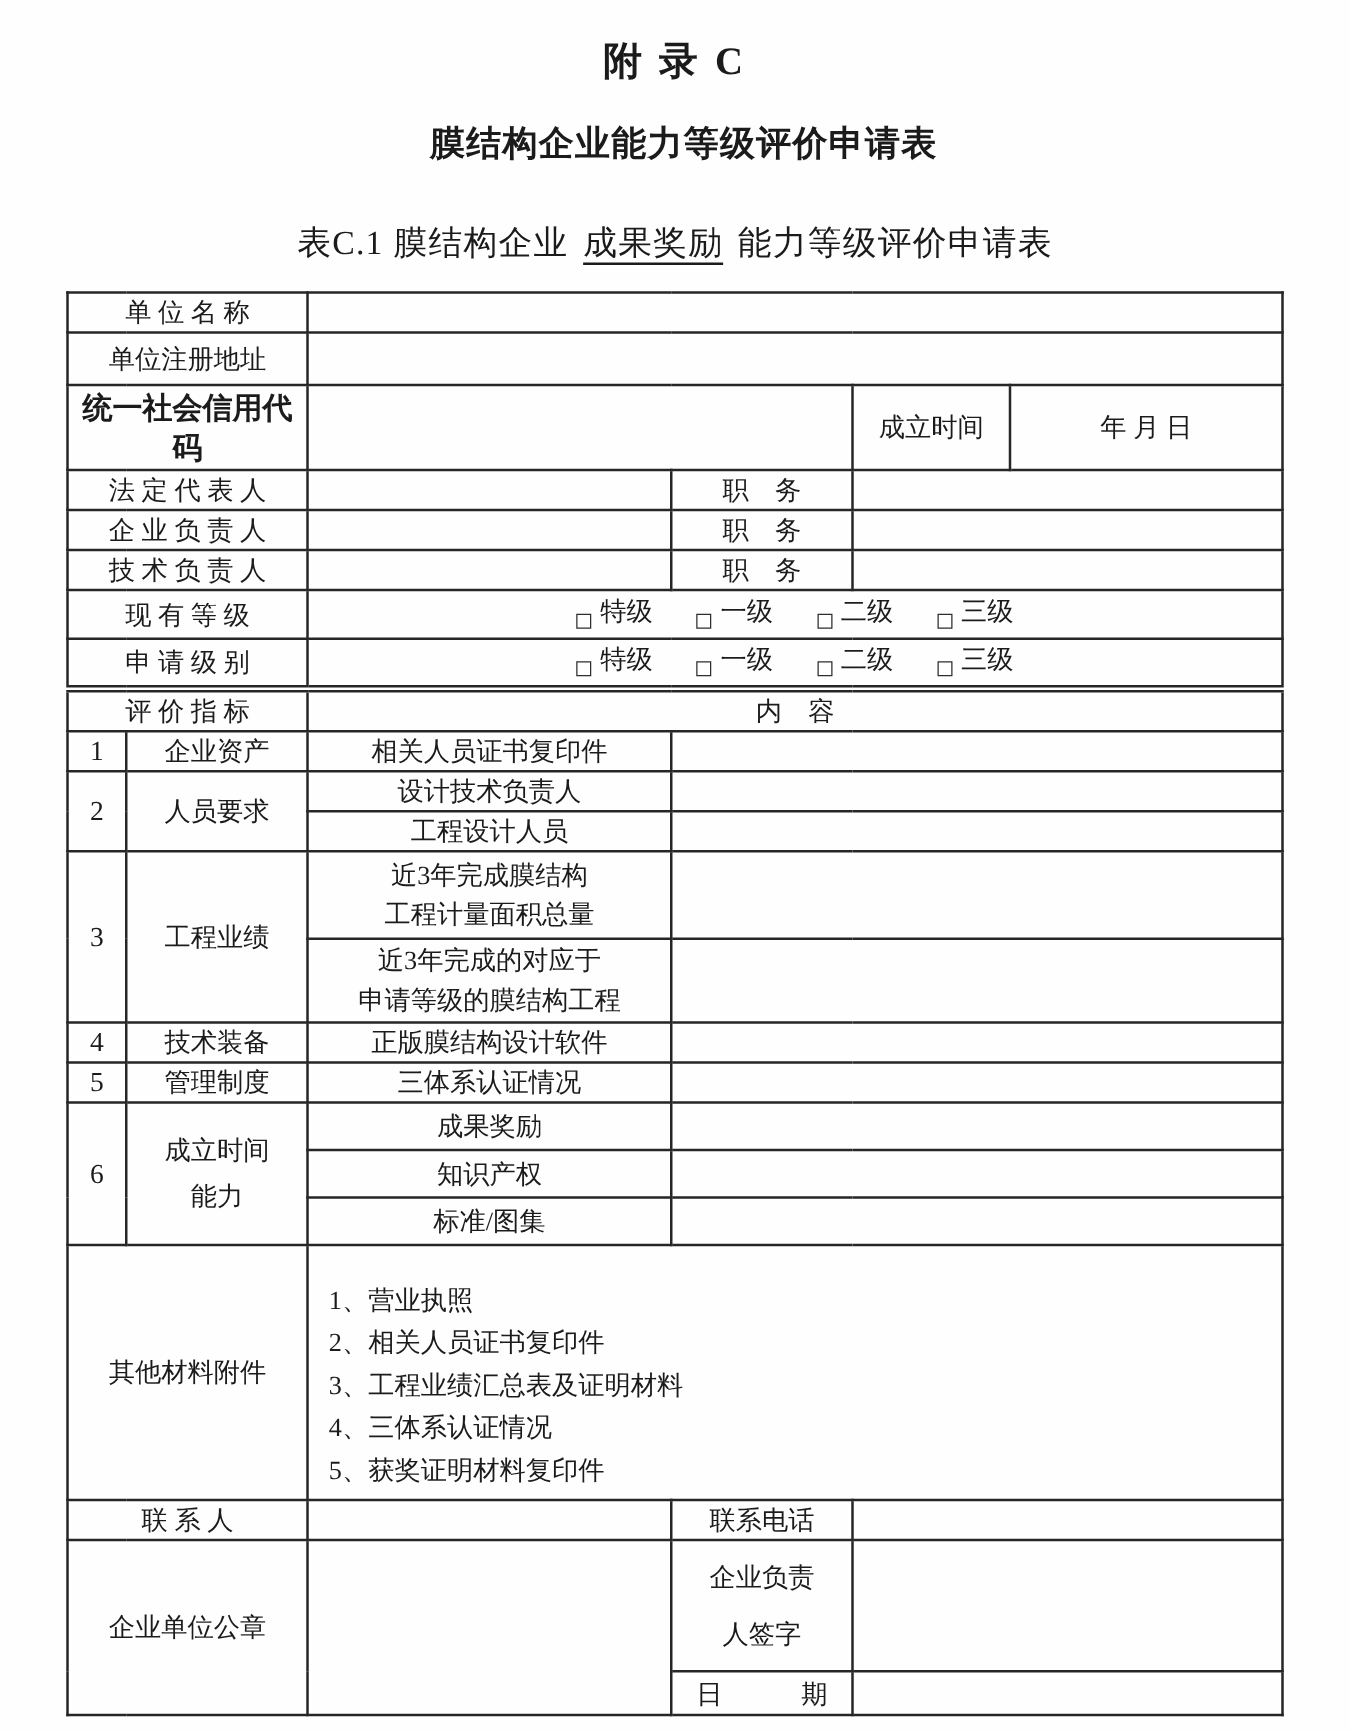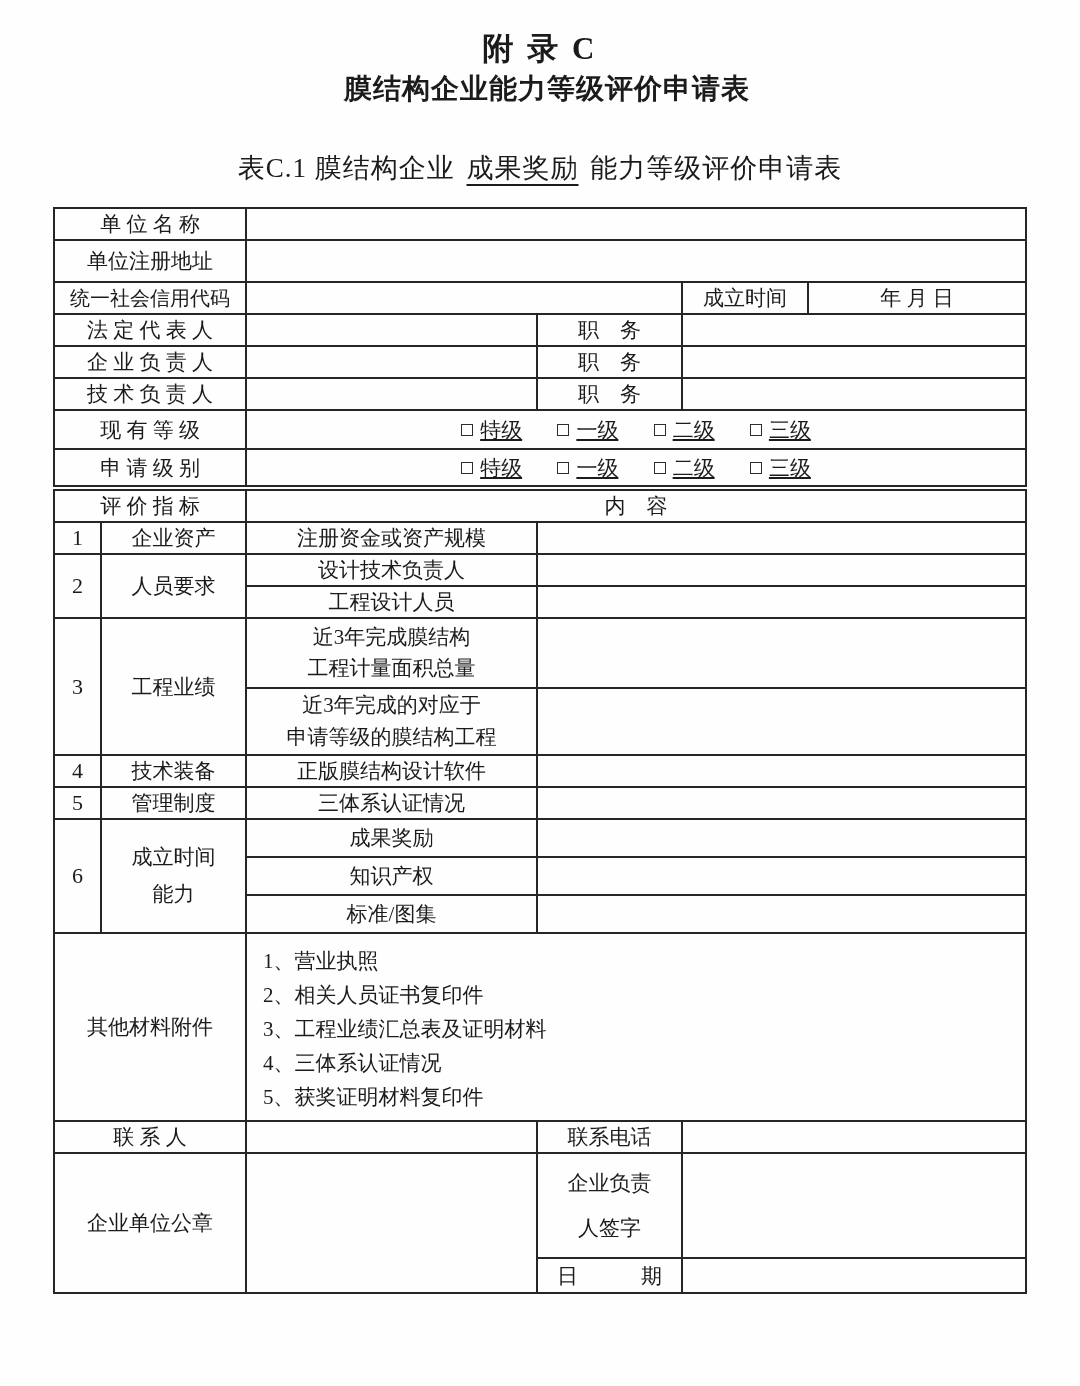--- a/index.html
+++ b/index.html
@@ -4,42 +4,42 @@
 <style>
   * { box-sizing: border-box; }
   html,body { margin:0; padding:0; background:#ffffff; }
   .page {
     width:1080px; height:1386px; background:#fefefe;
     color:#1b1b1b; font-family:"Liberation Serif", serif;
     overflow:hidden; position:relative;
   }
   .titles { text-align:center; padding-top:28px; }
   .title-appendix { font-size:31px; font-weight:bold; letter-spacing:3px; }
-  .title-main { font-size:28px; font-weight:bold; letter-spacing:1px;padding-left:14px; }
+  .title-main { font-size:28px; font-weight:bold; margin-top:26px; letter-spacing:1px;padding-left:14px; }
   .table-caption { font-size:27px; margin-top:42px; letter-spacing:1px; }
   .table-caption .underlined { text-decoration:underline; text-underline-offset:7px; padding:0 4px; }
 
   table.form {
     border-collapse:collapse; table-layout:fixed;
     width:972px; margin:21px auto 0;
   }
   td {
     border:2px solid #262626;
     font-size:21px; text-align:center; vertical-align:middle;
     padding:1px 4px; overflow:hidden;
   }
   tr.dbl td { border-top:6px double #262626; }
-  td.small { font-size:20px; }
+  td.small { font-size:24px;font-weight:bold; }
   td.num { font-size:22px; }
   .pre { white-space:pre-line; line-height:1.5;margin-top:10px; }
   .sign-label { white-space:pre-line; line-height:2.1; }
   .cat-label { white-space:pre-line; line-height:1.75; }
-  td.attach { text-align:left; padding:10px 6px 6px 16px;margin-top:12px; }
+  td.attach { text-align:left; padding:26px 6px 6px 16px;margin-top:12px; }
   .attach-item { line-height:34px; font-size:21px; }
-  .cb { display:inline-flex; align-items:center; margin:0 15px;text-decoration:underline; }
+  .cb { display:inline-flex; align-items:flex-end; margin:0 15px; }
   .cb-box {
     display:inline-block; width:12px; height:12px;
     border:1.5px solid #2d2d2d; margin-right:7px; background:#fff;
   }
   tr.h35{height:35px} tr.h38{height:38px} tr.h39{height:39px} tr.h40{height:28px}
   tr.h42{height:42px} tr.h65{height:65px} tr.h70{height:70px}
   tr.h105{height:105px} tr.h178{height:178px}
 </style>
 </head>
 <body>
@@ -150,21 +150,21 @@
     </tr>
 
     <tr class="h40 dbl">
       <td colspan="2">评 价 指 标</td>
       <td colspan="4">内　容</td>
     </tr>
 
     <tr class="h40">
       <td class="num">1</td>
       <td>企业资产</td>
-      <td>注册资金或资产规模</td>
+      <td>相关人员证书复印件</td>
       <td colspan="3"></td>
     </tr>
 
     <tr class="h40">
       <td class="num" rowspan="2">2</td>
       <td rowspan="2">人员要求</td>
       <td>设计技术负责人</td>
       <td colspan="3"></td>
     </tr>
     <tr class="h40">

